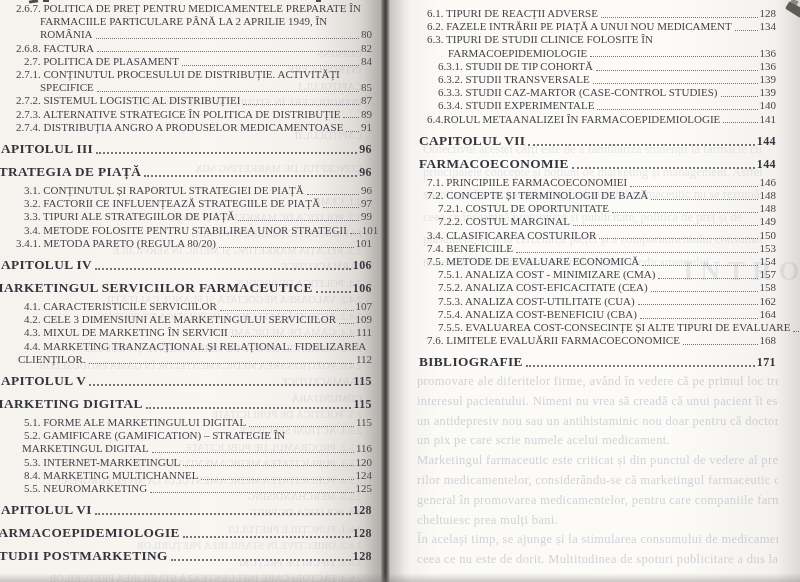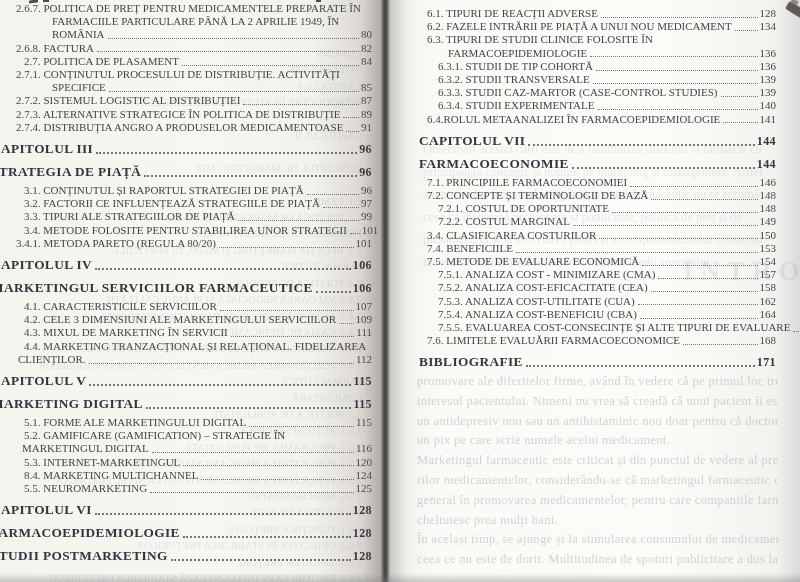--- a/index.html
+++ b/index.html
@@ -37,21 +37,21 @@
     flex:1 1 auto;min-width:10px;align-self:flex-end;
     margin:0 2px 2.5px 3px;border-bottom:1.9px dotted #56535b;opacity:.8;
   }
   .h .dots{border-bottom-width:2.1px;margin-bottom:3px;}
   .pageno{flex:0 0 auto;font-size:11px;}
   .h .pageno{font-size:12px;font-weight:bold;}
   
   .page-left .lvl-h  {margin-left:-9px;}
   .page-left .lvl-s1 {margin-left:24px;}
   .page-left .lvl-s2 {margin-left:16px;}
-  .page-left .lvl-c1 {margin-left:52px;}
+  .page-left .lvl-c1 {margin-left:40px;}
   .page-left .lvl-c2 {margin-left:18px;}
   .page-left .lvl-c3 {margin-left:22px;}
   
   .page-right .lvl-h  {margin-left:0;}
   .page-right .lvl-s1 {margin-left:8px;}
   .page-right .lvl-s2 {margin-left:19px;}
   .page-right .lvl-c1 {margin-left:29px;}
   
   .bleed{position:absolute;z-index:1;pointer-events:none;}
   .bleed-left{

